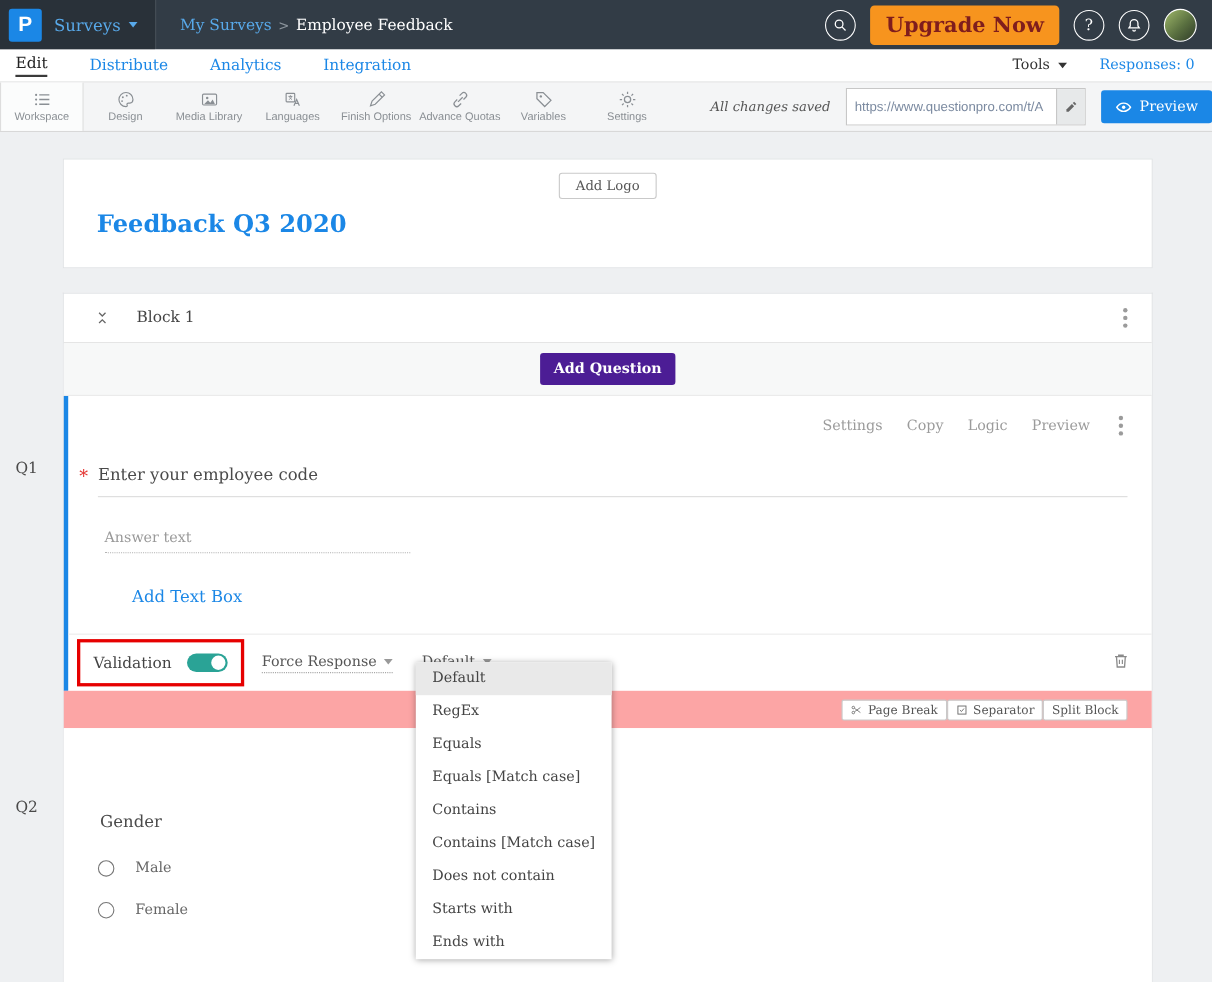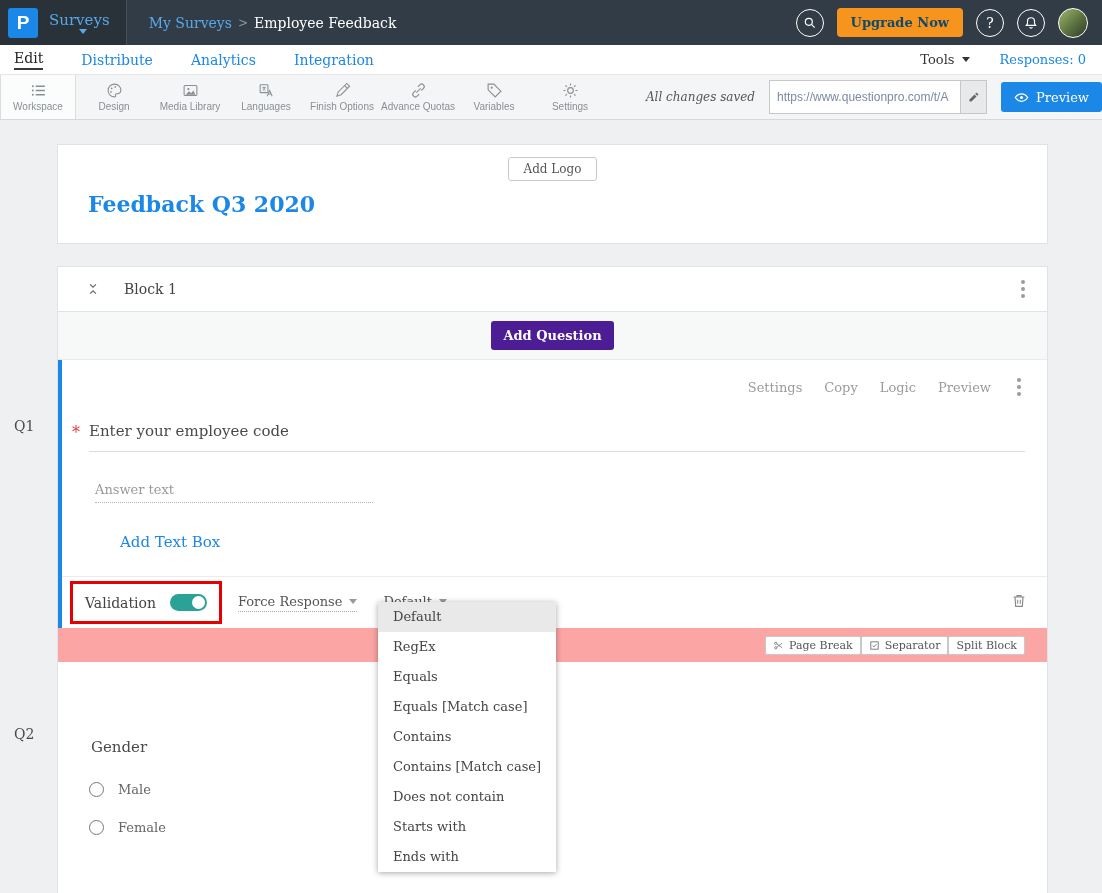--- a/index.html
+++ b/index.html
@@ -4,31 +4,31 @@
 <style>
   * { margin:0; padding:0; box-sizing:border-box; }
   html,body { width:1102px; height:893px; overflow:hidden; }
   body { font-family:"DejaVu Serif", serif; background:#eef0f2; position:relative; }
 
   
   .topbar { height:45px; background:#323c46; display:flex; align-items:center; color:#fff; }
   .topbar-left { height:100%; background:rgba(0,0,0,0.18); display:flex; align-items:center; padding:0 16px 0 8px; }
   .logo-sq { width:30px; height:30px; background:#1b87e6; border-radius:3px; color:#fff; font-weight:bold;
              font-size:19px; display:flex; align-items:center; justify-content:center; font-family:"Liberation Sans",sans-serif; }
-  .product { color:#58a9ea; font-size:15px; margin-left:11px; display:flex; align-items:center;flex-direction:column; }
+  .product { color:#58a9ea; font-size:15px; margin-left:11px; display:flex; align-items:center; }
   .caret { width:0; height:0; border-left:4px solid transparent; border-right:4px solid transparent;
            border-top:5px solid currentColor; display:inline-block; margin-left:7px; }
   .tb-divider { width:1px; height:45px; background:rgba(255,255,255,0.10); }
   .breadcrumb { display:flex; align-items:center; gap:6px; margin-left:22px; font-size:14px; }
   .bc-link { color:#58a9ea; }
   .bc-sep { color:#8b949c; font-size:12px; }
   .bc-title { color:#fff; }
   .topbar-right { margin-left:auto; display:flex; align-items:center; gap:13px; margin-right:14px; }
   .circle-ic { width:28px; height:28px; border:1.5px solid #fff; border-radius:50%; display:flex; align-items:center; justify-content:center; font-size:14px; color:#fff; }
-  .upgrade { background:#f7941e; color:#0c4a6e; border:none; border-radius:4px; padding:7px 14px; font-size:13px; font-weight:bold; font-family:"DejaVu Serif",serif; cursor:pointer; }
+  .upgrade { background:#f7941e; color:#7f1d1d; border:none; border-radius:4px; padding:7px 14px; font-size:19px; font-weight:bold; font-family:"DejaVu Serif",serif; cursor:pointer; }
   .avatar { width:30px; height:30px; border-radius:50%; border:1.5px solid #fff; background:linear-gradient(135deg,#9fb86a 0%,#5a7040 55%,#2e3a28 100%); }
 
   
   .tabsbar { height:29px; background:#fff; display:flex; align-items:center; padding:0 16px 0 14px; }
   .tabs { display:flex; gap:38px; align-items:center; }
   .tab { font-size:14px; color:#1b87e6; cursor:pointer; }
   .tab.active { color:#222; border-bottom:2px solid #3a3a3a; padding-bottom:2px; }
   .tabs-right { margin-left:auto; display:flex; align-items:center; gap:30px; }
   .tools { font-size:13px; color:#333; display:flex; align-items:center; }
   .responses { font-size:13px; color:#1b87e6; }
@@ -81,21 +81,21 @@
   .force-resp { margin-left:16px; }
   .vtype { margin-left:26px; }
   .trash { margin-left:auto; cursor:pointer; }
 
   .block-strip { height:34px; background:#fca5a5; display:flex; justify-content:flex-end; align-items:center; padding-right:22px; }
   .strip-btn { background:#fff; border:1px solid #c9c9c9; border-radius:2px; font-size:11px; color:#555; padding:2px 7px;
                display:flex; align-items:center; gap:5px; font-family:"DejaVu Serif",serif; cursor:pointer; }
 
   .q2-section { background:#fff; padding:76px 24px 60px 0; min-height:245px; }
   .q2-title { margin-left:33px; font-size:15px; color:#4a4a4a; }
-  .radio-row { display:flex; align-items:center; gap:14px; margin:26px 0 0 31px; }
+  .radio-row { display:flex; align-items:center; gap:19px; margin:26px 0 0 31px; }
   .radio-row + .radio-row { margin-top:23px; }
   .radio { width:15px; height:15px; border:1.5px solid #777; border-radius:50%; background:#fff; cursor:pointer; }
   .radio-lbl { font-size:13px; color:#666; }
 
   .qlabel { position:absolute; left:14px; font-size:14px; color:#4a4a4a; }
   #q1-label { top:418px; }
   #q2-label { top:726px; }
 
   .dropdown { position:absolute; left:378px; top:602px; width:178px; background:#fff;
               box-shadow:0 1px 6px rgba(0,0,0,0.35); z-index:50; }

